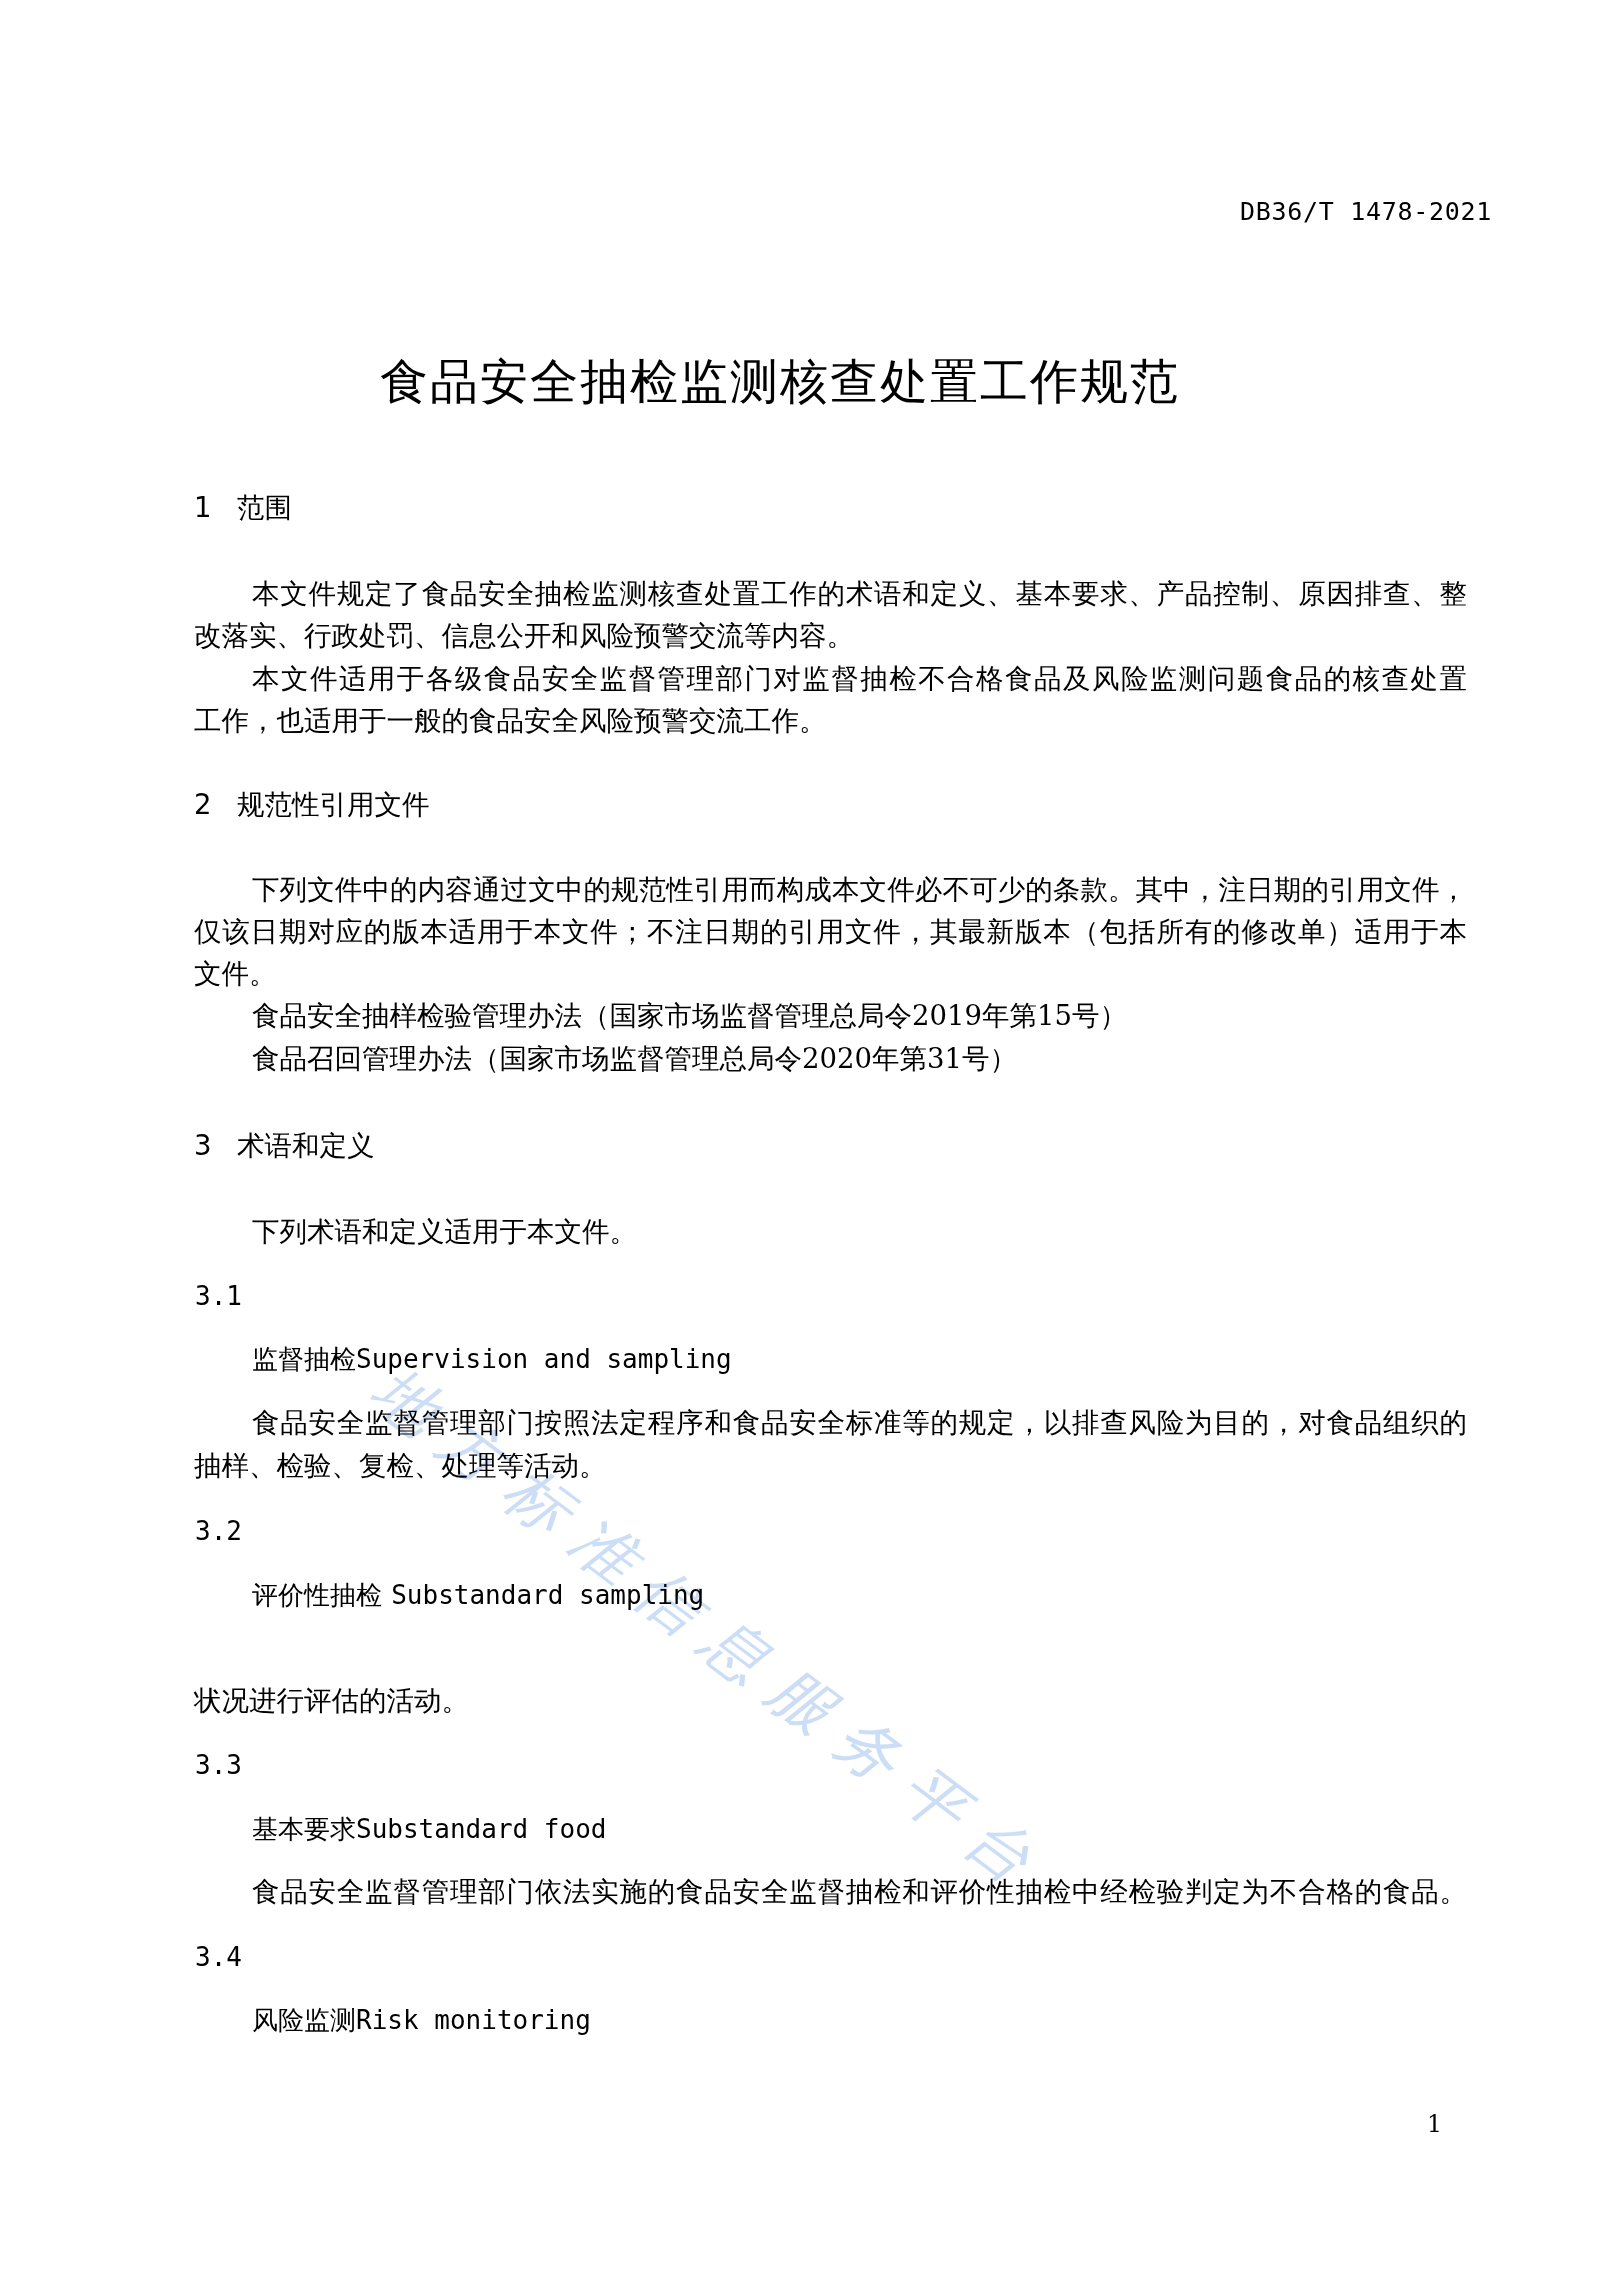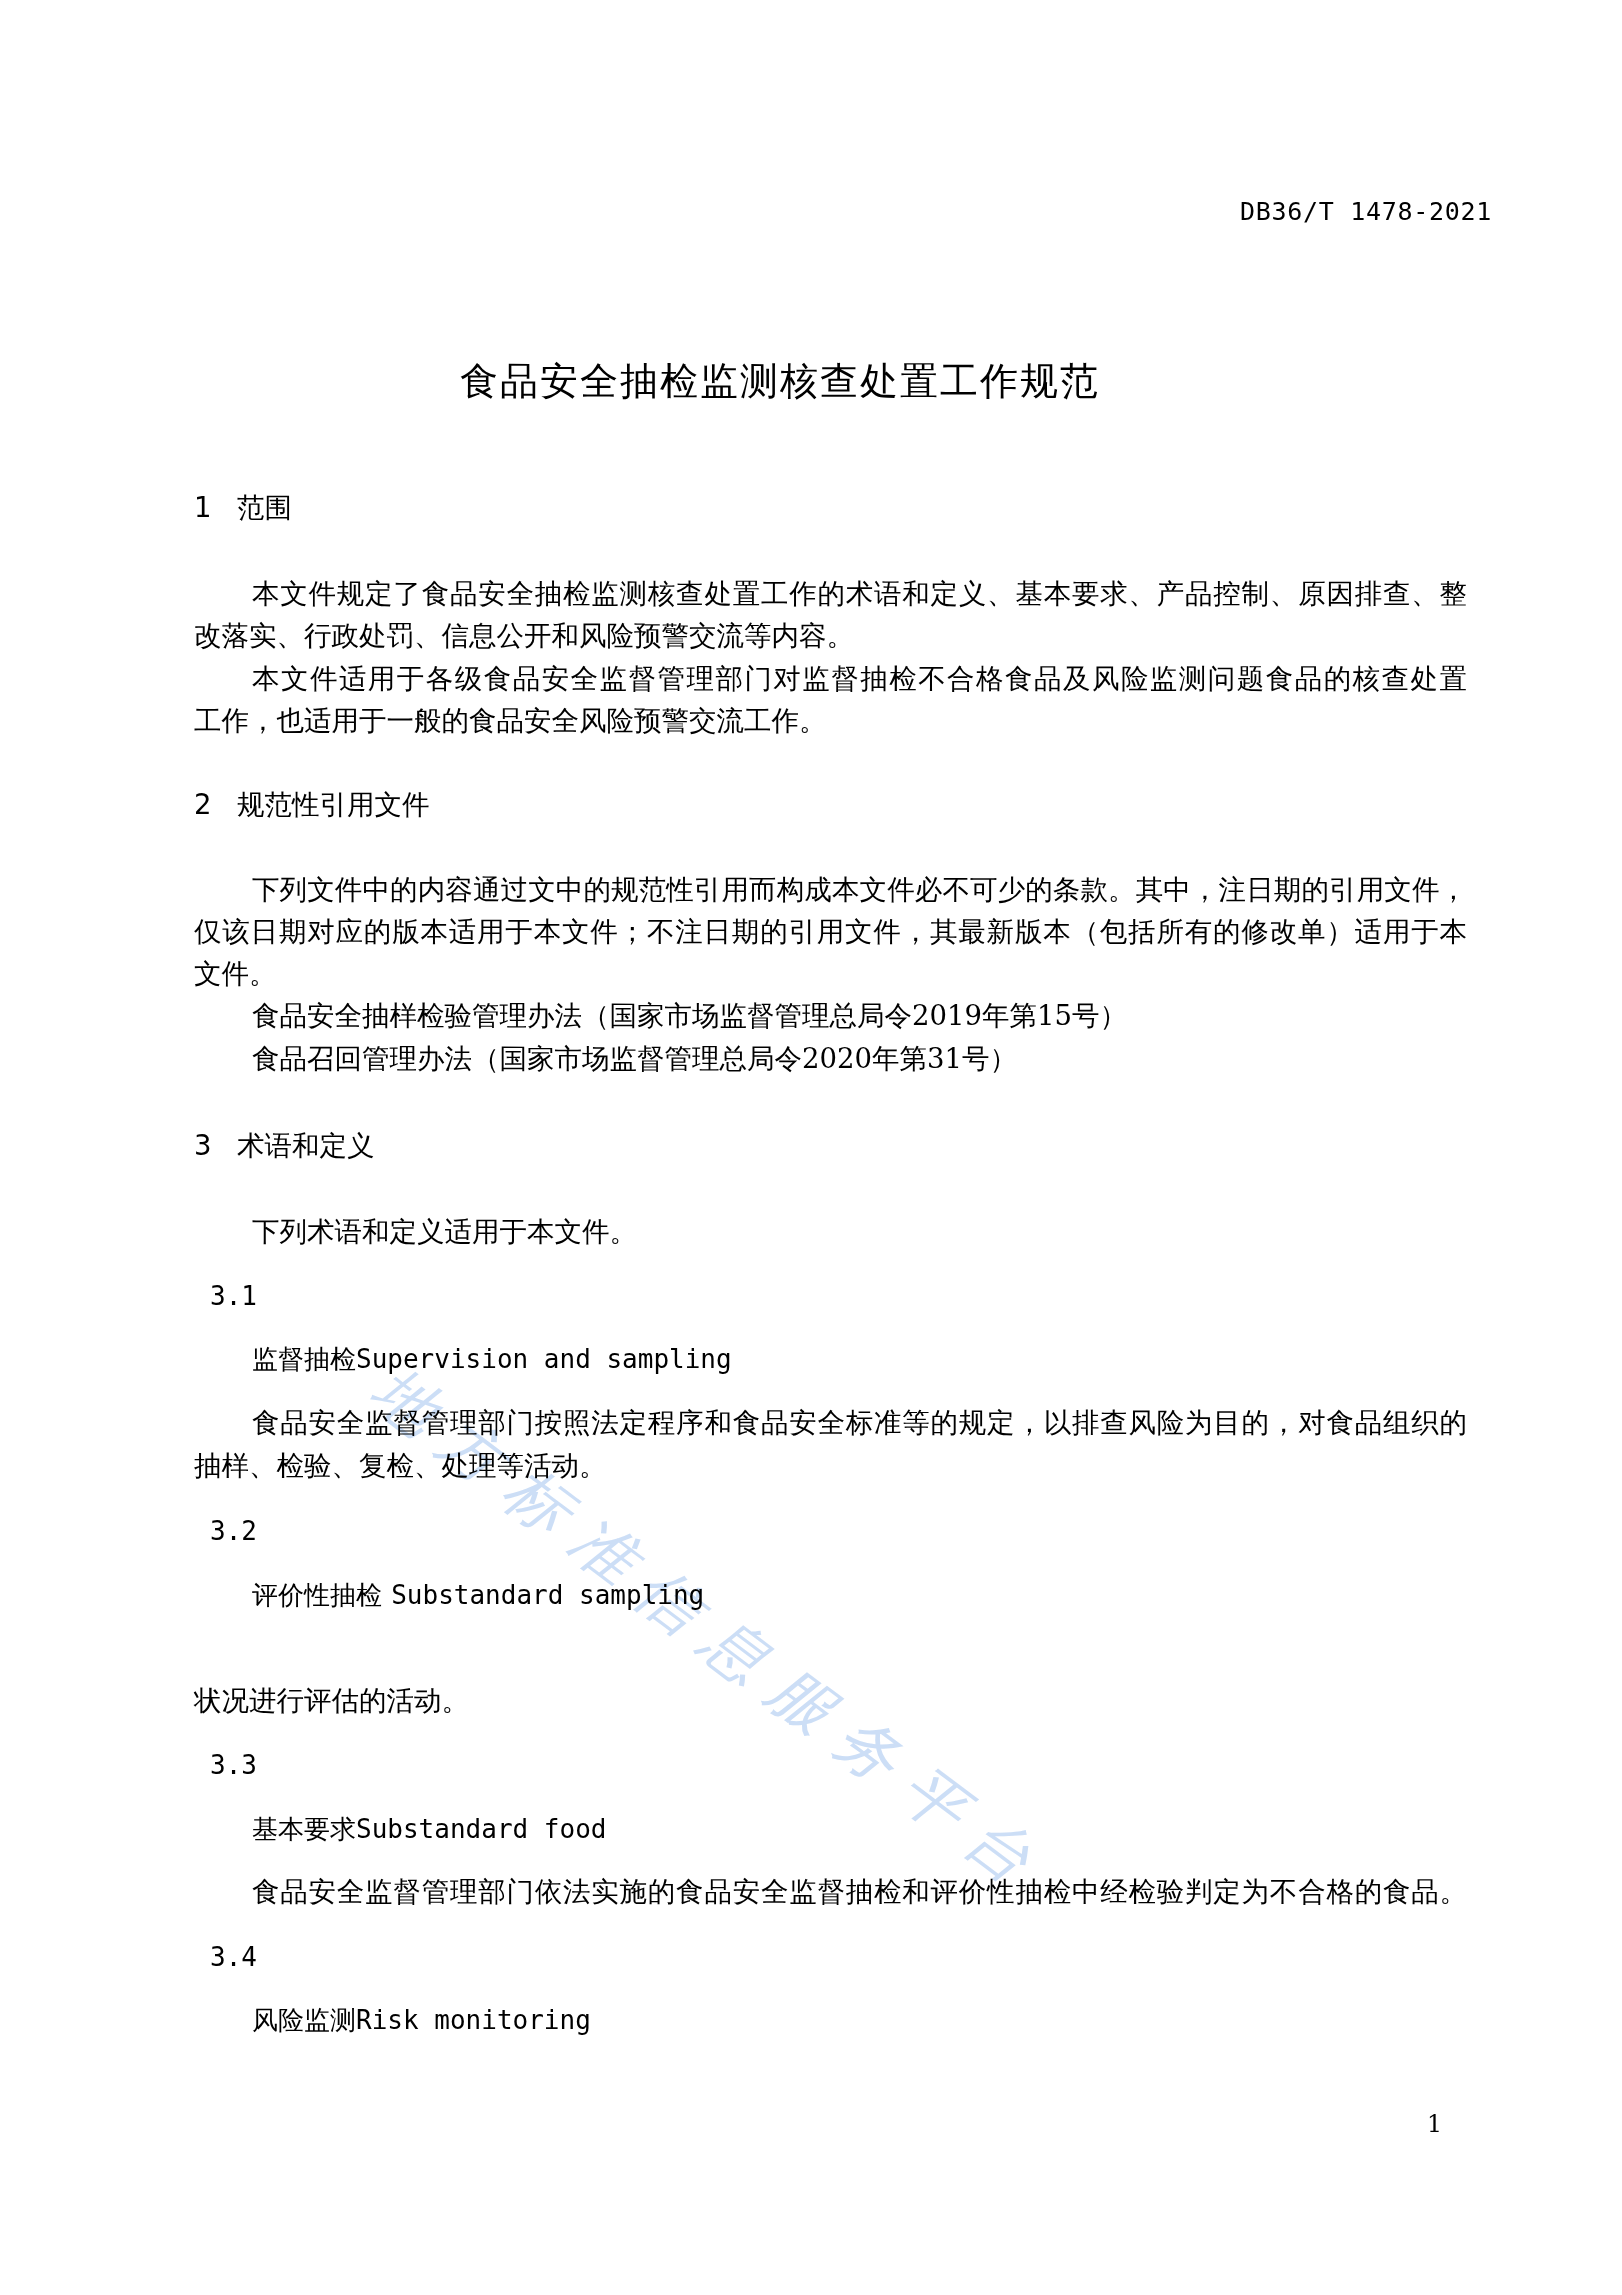--- a/index.html
+++ b/index.html
@@ -6,24 +6,24 @@
   body { width: 1623px; height: 2295px; position: relative; overflow: hidden; }
   .page { position: absolute; left: 0; top: 0; width: 1623px; height: 2295px; background: #ffffff; color: #000; }
   .serif { font-family: "DejaVu Serif", "Liberation Serif", serif; }
   .sans  { font-family: "DejaVu Sans", "Liberation Sans", sans-serif; }
   .mono  { font-family: "DejaVu Sans Mono", "Liberation Mono", monospace; }
   .line {
     position: absolute; white-space: nowrap; line-height: 1;
     transform: translateY(-50%);
   }
   .doc-code { left: 1240px; top: 211px; font-size: 25px; letter-spacing: 0.7px; }
-  .doc-title { left: 0; width: 1560px; text-align: center; top: 381px; font-size: 38px; letter-spacing: 2px; }
+  .doc-title { left: 0; width: 1560px; text-align: center; top: 381px; font-size: 48px; letter-spacing: 2px; }
   .heading { left: 194px; font-size: 27.5px; }
   .heading .num { display: inline-block; width: 43px; }
-  .subnum { left: 210px; font-size: 26px; }
+  .subnum { left: 195px; font-size: 26px; }
   .term { left: 252px; font-size: 26px; }
   .term .en { }
   .body-line { font-size: 27.5px; }
   .full { left: 194px; width: 1273px; text-align: justify; text-align-last: justify; }
   .indent { left: 252px; }
   .indent.full { left: 252px; width: 1215px; }
   .first { left: 194px; }
   .page-num { left: 1427px; top: 2125px; font-size: 23.6px; }
   .watermark {
     position: absolute; left: 406px; top: 1348px;

